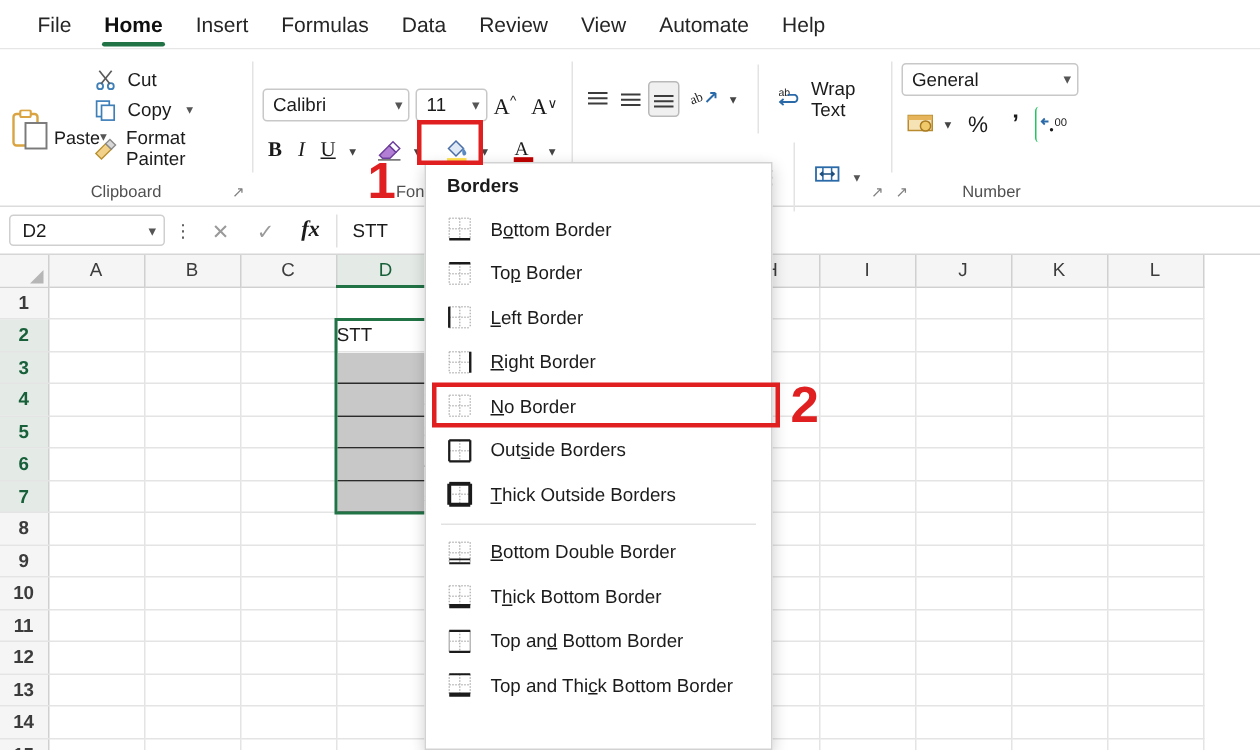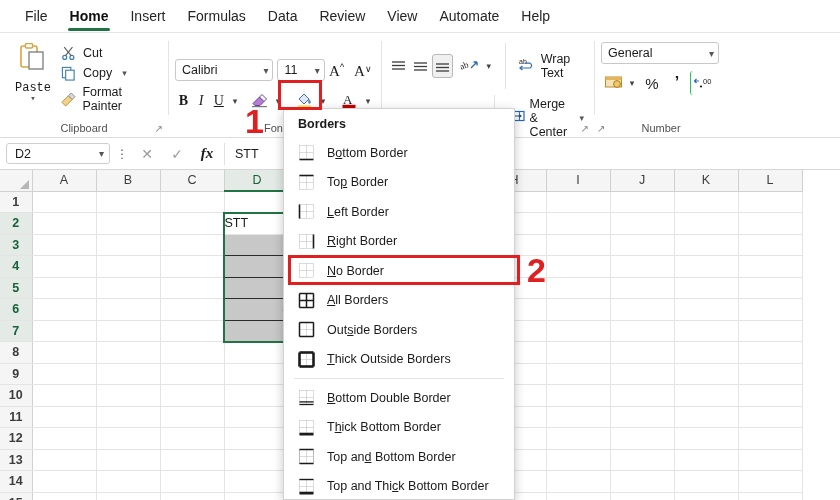--- a/index.html
+++ b/index.html
@@ -58,22 +58,22 @@
     color: #505050;
   }
   .group-launcher {
     position:absolute; bottom: 4px; right: 5px;
     font-size: 10px; color:#808080;
   }
 
   
   #clipboard { width: 168px; display:flex; }
   #paste-btn {
-    width: 56px; display:flex; flex-direction:column; align-items:center;
-    padding-top: 5px; cursor:default;font-family:Liberation Mono, monospace;
+    width: 56px; display:flex; flex-direction:row; align-items:center;
+    padding-top: 5px; cursor:default;
   }
   #paste-btn .lbl { font-size: 12px; margin-top: 2px; color:#1b1b1b;}
   #paste-btn .chev { font-size: 9px; color:#555; line-height:8px;}
   .clip-right { display:flex; flex-direction:column; justify-content:flex-start; padding-top:7px; gap:4px;}
   .clip-item { display:flex; align-items:center; gap:6px; font-size:12.5px; cursor:default;}
   .clip-item .ic { width:17px; height:16px; display:flex; align-items:center; justify-content:center;}
   .mini-chev { font-size:9px; color:#555; margin-left:4px;}
 
   
   #fontgroup { width: 212px; }
@@ -434,21 +434,20 @@
       <div class="vsep"></div>
       <div class="txtbtn">
         <span>
           <svg width="17" height="15" viewBox="0 0 17 15">
             <rect x="1" y="2.5" width="15" height="9" fill="#fff" stroke="#2b6aa8" stroke-width="1.2"></rect>
             <line x1="5.6" y1="2.5" x2="5.6" y2="11.5" stroke="#2b6aa8" stroke-width="1"></line>
             <line x1="11.4" y1="2.5" x2="11.4" y2="11.5" stroke="#2b6aa8" stroke-width="1"></line>
             <path d="M4 7 L13 7 M5.6 5.6 L4 7 L5.6 8.4 M11.4 5.6 L13 7 L11.4 8.4" stroke="#1b4e7d" stroke-width="1.1" fill="none"></path>
           </svg>
         </span>
-        <span>Merge &amp; Center</span>
         <span class="mini-chev">▾</span>
       </div>
     </div>
     <div class="group-label">Alignment</div>
     <div class="group-launcher">↗</div>
   </div>
 
   <div class="group-sep"></div>
 
   <div class="group" id="numgroup">
@@ -821,102 +820,85 @@
             <line x1="1.5" y1="1.5" x2="15.5" y2="1.5" stroke="#b9b9b9" stroke-width="1"></line>
             <line x1="1.5" y1="15.5" x2="15.5" y2="15.5" stroke="#b9b9b9" stroke-width="1"></line>
             <line x1="1.5" y1="1.5" x2="1.5" y2="15.5" stroke="#b9b9b9" stroke-width="1"></line>
             <line x1="15.5" y1="1.5" x2="15.5" y2="15.5" stroke="#b9b9b9" stroke-width="1"></line>
             <line x1="1.5" y1="8.5" x2="15.5" y2="8.5" stroke="#b9b9b9" stroke-width="1" stroke-dasharray="1,1"></line>
             <line x1="8.5" y1="1.5" x2="8.5" y2="15.5" stroke="#b9b9b9" stroke-width="1" stroke-dasharray="1,1"></line>
             <line x1="1.5" y1="1.5" x2="15.5" y2="1.5" stroke="#1b1b1b" stroke-width="1.5"></line>
             <line x1="1.5" y1="15.5" x2="15.5" y2="15.5" stroke="#1b1b1b" stroke-width="1.5"></line>
             <line x1="1.5" y1="1.5" x2="1.5" y2="15.5" stroke="#1b1b1b" stroke-width="1.5"></line>
             <line x1="15.5" y1="1.5" x2="15.5" y2="15.5" stroke="#1b1b1b" stroke-width="1.5"></line>
-            <line x1="1.5" y1="8.5" x2="15.5" y2="8.5" stroke="#1b1b1b" stroke-width="1.5"></line>
-            <line x1="8.5" y1="1.5" x2="8.5" y2="15.5" stroke="#1b1b1b" stroke-width="1.5"></line>
-          </svg></span>
-        <span><u>A</u>ll Borders</span>
+          </svg></span>
+        <span>Out<u>s</u>ide Borders</span>
       </div>
       <div class="mitem">
         <span class="glyph"><svg width="17" height="17" viewBox="0 0 17 17">
             <line x1="1.5" y1="1.5" x2="15.5" y2="1.5" stroke="#b9b9b9" stroke-width="1"></line>
             <line x1="1.5" y1="15.5" x2="15.5" y2="15.5" stroke="#b9b9b9" stroke-width="1"></line>
             <line x1="1.5" y1="1.5" x2="1.5" y2="15.5" stroke="#b9b9b9" stroke-width="1"></line>
             <line x1="15.5" y1="1.5" x2="15.5" y2="15.5" stroke="#b9b9b9" stroke-width="1"></line>
             <line x1="1.5" y1="8.5" x2="15.5" y2="8.5" stroke="#b9b9b9" stroke-width="1" stroke-dasharray="1,1"></line>
             <line x1="8.5" y1="1.5" x2="8.5" y2="15.5" stroke="#b9b9b9" stroke-width="1" stroke-dasharray="1,1"></line>
-            <line x1="1.5" y1="1.5" x2="15.5" y2="1.5" stroke="#1b1b1b" stroke-width="1.5"></line>
-            <line x1="1.5" y1="15.5" x2="15.5" y2="15.5" stroke="#1b1b1b" stroke-width="1.5"></line>
-            <line x1="1.5" y1="1.5" x2="1.5" y2="15.5" stroke="#1b1b1b" stroke-width="1.5"></line>
-            <line x1="15.5" y1="1.5" x2="15.5" y2="15.5" stroke="#1b1b1b" stroke-width="1.5"></line>
-          </svg></span>
-        <span>Out<u>s</u>ide Borders</span>
+            <line x1="1.5" y1="1.5" x2="15.5" y2="1.5" stroke="#1b1b1b" stroke-width="2.6"></line>
+            <line x1="1.5" y1="15.5" x2="15.5" y2="15.5" stroke="#1b1b1b" stroke-width="2.6"></line>
+            <line x1="1.5" y1="1.5" x2="1.5" y2="15.5" stroke="#1b1b1b" stroke-width="2.6"></line>
+            <line x1="15.5" y1="1.5" x2="15.5" y2="15.5" stroke="#1b1b1b" stroke-width="2.6"></line>
+          </svg></span>
+        <span><u>T</u>hick Outside Borders</span>
+      </div>
+      <div class="msep"></div>
+      <div class="mitem">
+        <span class="glyph"><svg width="17" height="17" viewBox="0 0 17 17">
+            <line x1="1.5" y1="1.5" x2="15.5" y2="1.5" stroke="#b9b9b9" stroke-width="1" stroke-dasharray="1,1"></line>
+            <line x1="1.5" y1="15.5" x2="15.5" y2="15.5" stroke="#b9b9b9" stroke-width="1" stroke-dasharray="1,1"></line>
+            <line x1="1.5" y1="1.5" x2="1.5" y2="15.5" stroke="#b9b9b9" stroke-width="1" stroke-dasharray="1,1"></line>
+            <line x1="15.5" y1="1.5" x2="15.5" y2="15.5" stroke="#b9b9b9" stroke-width="1" stroke-dasharray="1,1"></line>
+            <line x1="1.5" y1="8.5" x2="15.5" y2="8.5" stroke="#b9b9b9" stroke-width="1" stroke-dasharray="1,1"></line>
+            <line x1="8.5" y1="1.5" x2="8.5" y2="15.5" stroke="#b9b9b9" stroke-width="1" stroke-dasharray="1,1"></line>
+            <line x1="1.5" y1="12.9" x2="15.5" y2="12.9" stroke="#1b1b1b" stroke-width="1.3"></line>
+            <line x1="1.5" y1="15.5" x2="15.5" y2="15.5" stroke="#1b1b1b" stroke-width="1.3"></line>
+          </svg></span>
+        <span><u>B</u>ottom Double Border</span>
+      </div>
+      <div class="mitem">
+        <span class="glyph"><svg width="17" height="17" viewBox="0 0 17 17">
+            <line x1="1.5" y1="1.5" x2="15.5" y2="1.5" stroke="#b9b9b9" stroke-width="1" stroke-dasharray="1,1"></line>
+            <line x1="1.5" y1="15.5" x2="15.5" y2="15.5" stroke="#b9b9b9" stroke-width="1" stroke-dasharray="1,1"></line>
+            <line x1="1.5" y1="1.5" x2="1.5" y2="15.5" stroke="#b9b9b9" stroke-width="1" stroke-dasharray="1,1"></line>
+            <line x1="15.5" y1="1.5" x2="15.5" y2="15.5" stroke="#b9b9b9" stroke-width="1" stroke-dasharray="1,1"></line>
+            <line x1="1.5" y1="8.5" x2="15.5" y2="8.5" stroke="#b9b9b9" stroke-width="1" stroke-dasharray="1,1"></line>
+            <line x1="8.5" y1="1.5" x2="8.5" y2="15.5" stroke="#b9b9b9" stroke-width="1" stroke-dasharray="1,1"></line>
+            <line x1="1.5" y1="15.1" x2="15.5" y2="15.1" stroke="#1b1b1b" stroke-width="2.8"></line>
+          </svg></span>
+        <span>T<u>h</u>ick Bottom Border</span>
       </div>
       <div class="mitem">
         <span class="glyph"><svg width="17" height="17" viewBox="0 0 17 17">
             <line x1="1.5" y1="1.5" x2="15.5" y2="1.5" stroke="#b9b9b9" stroke-width="1"></line>
             <line x1="1.5" y1="15.5" x2="15.5" y2="15.5" stroke="#b9b9b9" stroke-width="1"></line>
             <line x1="1.5" y1="1.5" x2="1.5" y2="15.5" stroke="#b9b9b9" stroke-width="1"></line>
             <line x1="15.5" y1="1.5" x2="15.5" y2="15.5" stroke="#b9b9b9" stroke-width="1"></line>
             <line x1="1.5" y1="8.5" x2="15.5" y2="8.5" stroke="#b9b9b9" stroke-width="1" stroke-dasharray="1,1"></line>
             <line x1="8.5" y1="1.5" x2="8.5" y2="15.5" stroke="#b9b9b9" stroke-width="1" stroke-dasharray="1,1"></line>
-            <line x1="1.5" y1="1.5" x2="15.5" y2="1.5" stroke="#1b1b1b" stroke-width="2.6"></line>
-            <line x1="1.5" y1="15.5" x2="15.5" y2="15.5" stroke="#1b1b1b" stroke-width="2.6"></line>
-            <line x1="1.5" y1="1.5" x2="1.5" y2="15.5" stroke="#1b1b1b" stroke-width="2.6"></line>
-            <line x1="15.5" y1="1.5" x2="15.5" y2="15.5" stroke="#1b1b1b" stroke-width="2.6"></line>
-          </svg></span>
-        <span><u>T</u>hick Outside Borders</span>
-      </div>
-      <div class="msep"></div>
+            <line x1="1.5" y1="1.5" x2="15.5" y2="1.5" stroke="#1b1b1b" stroke-width="1.5"></line>
+            <line x1="1.5" y1="15.5" x2="15.5" y2="15.5" stroke="#1b1b1b" stroke-width="1.5"></line>
+          </svg></span>
+        <span>Top an<u>d</u> Bottom Border</span>
+      </div>
       <div class="mitem">
         <span class="glyph"><svg width="17" height="17" viewBox="0 0 17 17">
             <line x1="1.5" y1="1.5" x2="15.5" y2="1.5" stroke="#b9b9b9" stroke-width="1" stroke-dasharray="1,1"></line>
             <line x1="1.5" y1="15.5" x2="15.5" y2="15.5" stroke="#b9b9b9" stroke-width="1" stroke-dasharray="1,1"></line>
             <line x1="1.5" y1="1.5" x2="1.5" y2="15.5" stroke="#b9b9b9" stroke-width="1" stroke-dasharray="1,1"></line>
             <line x1="15.5" y1="1.5" x2="15.5" y2="15.5" stroke="#b9b9b9" stroke-width="1" stroke-dasharray="1,1"></line>
             <line x1="1.5" y1="8.5" x2="15.5" y2="8.5" stroke="#b9b9b9" stroke-width="1" stroke-dasharray="1,1"></line>
             <line x1="8.5" y1="1.5" x2="8.5" y2="15.5" stroke="#b9b9b9" stroke-width="1" stroke-dasharray="1,1"></line>
-            <line x1="1.5" y1="12.9" x2="15.5" y2="12.9" stroke="#1b1b1b" stroke-width="1.3"></line>
-            <line x1="1.5" y1="15.5" x2="15.5" y2="15.5" stroke="#1b1b1b" stroke-width="1.3"></line>
-          </svg></span>
-        <span><u>B</u>ottom Double Border</span>
-      </div>
-      <div class="mitem">
-        <span class="glyph"><svg width="17" height="17" viewBox="0 0 17 17">
-            <line x1="1.5" y1="1.5" x2="15.5" y2="1.5" stroke="#b9b9b9" stroke-width="1" stroke-dasharray="1,1"></line>
-            <line x1="1.5" y1="15.5" x2="15.5" y2="15.5" stroke="#b9b9b9" stroke-width="1" stroke-dasharray="1,1"></line>
-            <line x1="1.5" y1="1.5" x2="1.5" y2="15.5" stroke="#b9b9b9" stroke-width="1" stroke-dasharray="1,1"></line>
-            <line x1="15.5" y1="1.5" x2="15.5" y2="15.5" stroke="#b9b9b9" stroke-width="1" stroke-dasharray="1,1"></line>
-            <line x1="1.5" y1="8.5" x2="15.5" y2="8.5" stroke="#b9b9b9" stroke-width="1" stroke-dasharray="1,1"></line>
-            <line x1="8.5" y1="1.5" x2="8.5" y2="15.5" stroke="#b9b9b9" stroke-width="1" stroke-dasharray="1,1"></line>
-            <line x1="1.5" y1="15.1" x2="15.5" y2="15.1" stroke="#1b1b1b" stroke-width="2.8"></line>
-          </svg></span>
-        <span>T<u>h</u>ick Bottom Border</span>
-      </div>
-      <div class="mitem">
-        <span class="glyph"><svg width="17" height="17" viewBox="0 0 17 17">
-            <line x1="1.5" y1="1.5" x2="15.5" y2="1.5" stroke="#b9b9b9" stroke-width="1"></line>
-            <line x1="1.5" y1="15.5" x2="15.5" y2="15.5" stroke="#b9b9b9" stroke-width="1"></line>
-            <line x1="1.5" y1="1.5" x2="1.5" y2="15.5" stroke="#b9b9b9" stroke-width="1"></line>
-            <line x1="15.5" y1="1.5" x2="15.5" y2="15.5" stroke="#b9b9b9" stroke-width="1"></line>
-            <line x1="1.5" y1="8.5" x2="15.5" y2="8.5" stroke="#b9b9b9" stroke-width="1" stroke-dasharray="1,1"></line>
-            <line x1="8.5" y1="1.5" x2="8.5" y2="15.5" stroke="#b9b9b9" stroke-width="1" stroke-dasharray="1,1"></line>
-            <line x1="1.5" y1="1.5" x2="15.5" y2="1.5" stroke="#1b1b1b" stroke-width="1.5"></line>
-            <line x1="1.5" y1="15.5" x2="15.5" y2="15.5" stroke="#1b1b1b" stroke-width="1.5"></line>
-          </svg></span>
-        <span>Top an<u>d</u> Bottom Border</span>
-      </div>
-      <div class="mitem">
-        <span class="glyph"><svg width="17" height="17" viewBox="0 0 17 17">
-            <line x1="1.5" y1="1.5" x2="15.5" y2="1.5" stroke="#b9b9b9" stroke-width="1" stroke-dasharray="1,1"></line>
-            <line x1="1.5" y1="15.5" x2="15.5" y2="15.5" stroke="#b9b9b9" stroke-width="1" stroke-dasharray="1,1"></line>
-            <line x1="1.5" y1="1.5" x2="1.5" y2="15.5" stroke="#b9b9b9" stroke-width="1" stroke-dasharray="1,1"></line>
-            <line x1="15.5" y1="1.5" x2="15.5" y2="15.5" stroke="#b9b9b9" stroke-width="1" stroke-dasharray="1,1"></line>
-            <line x1="1.5" y1="8.5" x2="15.5" y2="8.5" stroke="#b9b9b9" stroke-width="1" stroke-dasharray="1,1"></line>
-            <line x1="8.5" y1="1.5" x2="8.5" y2="15.5" stroke="#b9b9b9" stroke-width="1" stroke-dasharray="1,1"></line>
             <line x1="1.5" y1="1.5" x2="15.5" y2="1.5" stroke="#1b1b1b" stroke-width="1.4"></line>
             <line x1="1.5" y1="15.1" x2="15.5" y2="15.1" stroke="#1b1b1b" stroke-width="2.8"></line>
           </svg></span>
         <span>Top and Thi<u>c</u>k Bottom Border</span>
       </div>
     </div>
 </div>
 
 <div class="anno-rect" id="anno-rect-1"></div>
 <div class="anno-num" id="anno-num-1">1</div>

